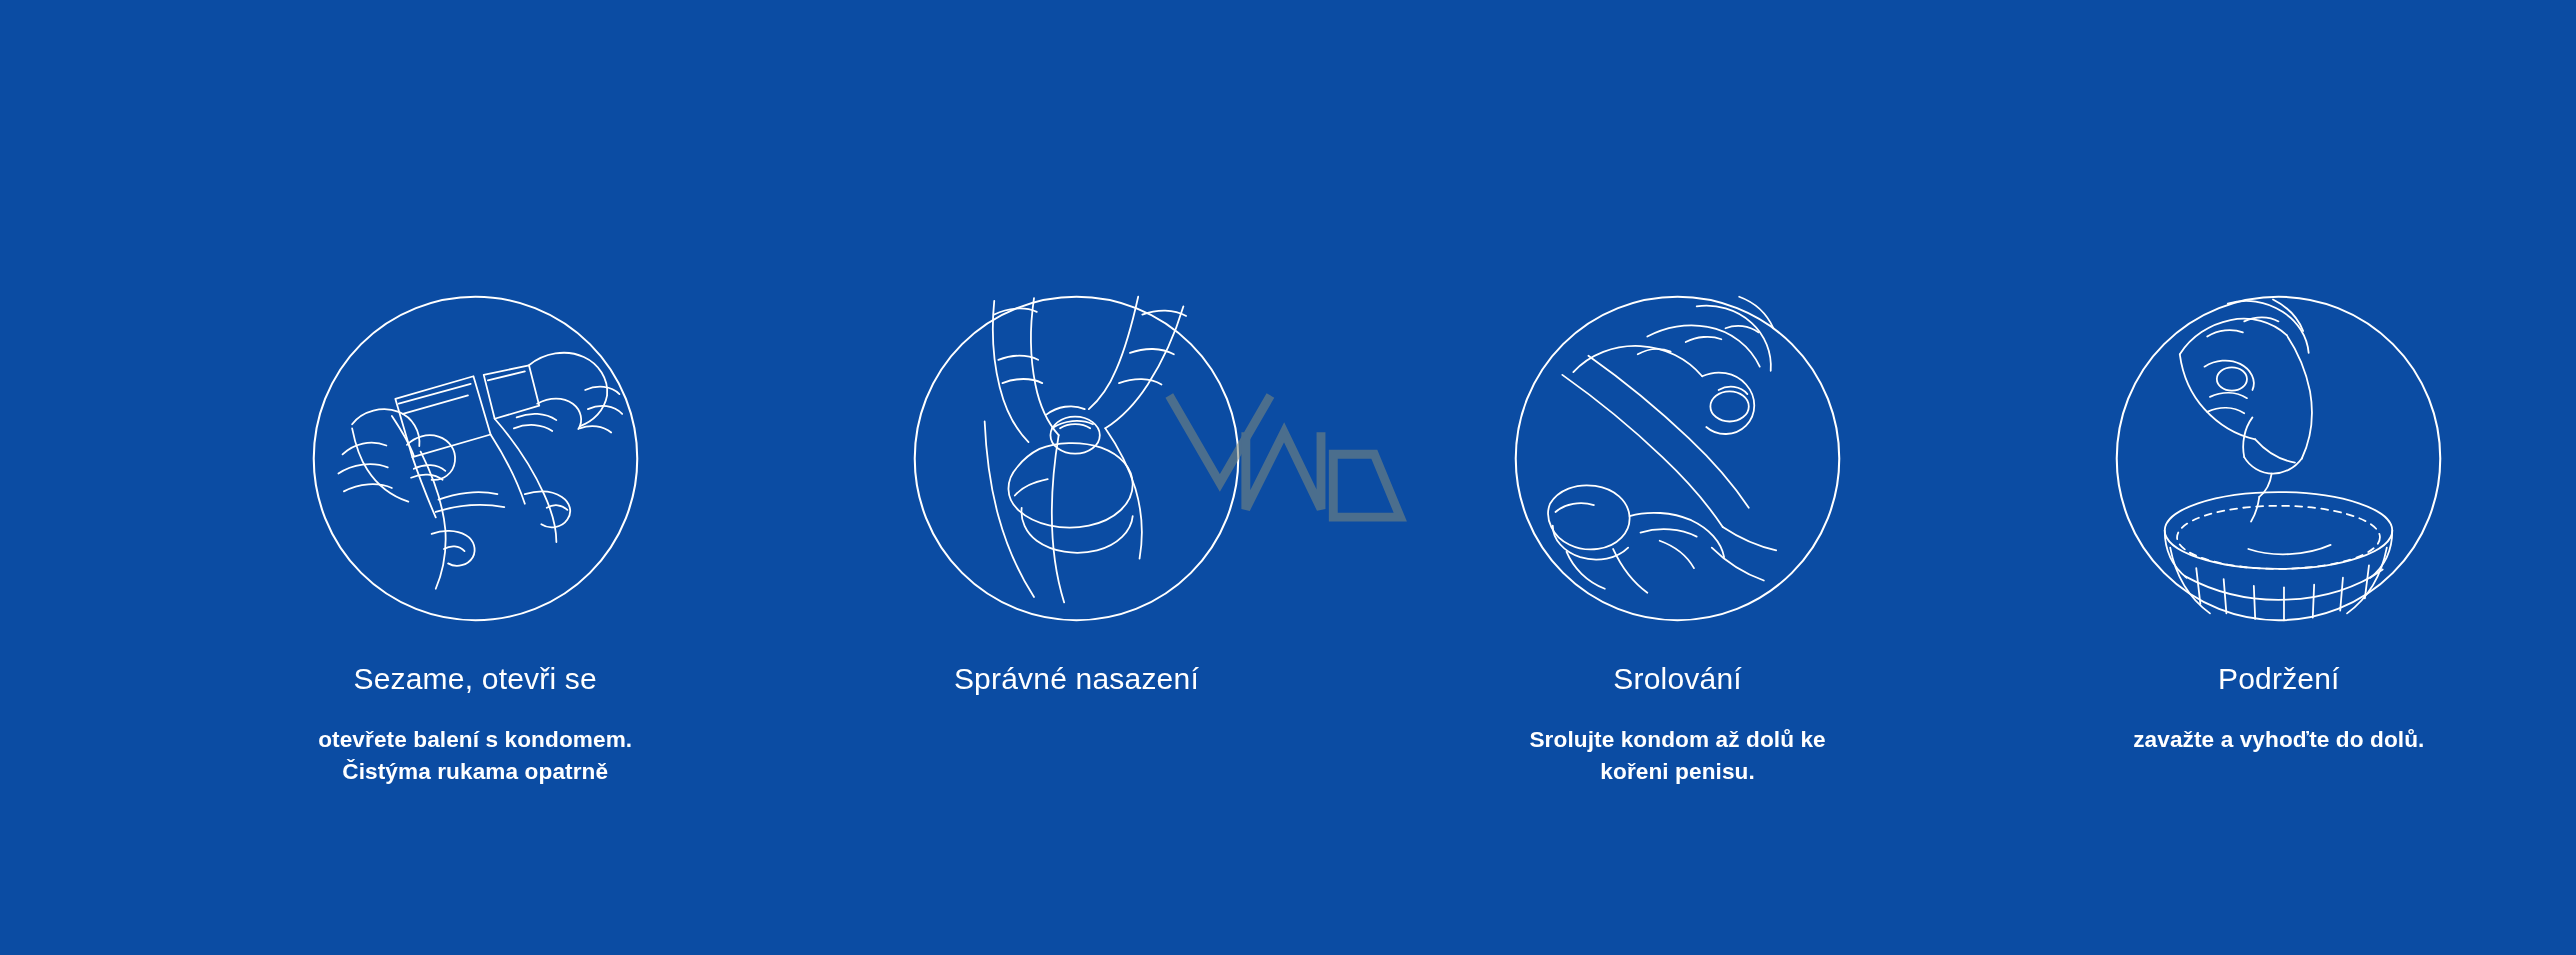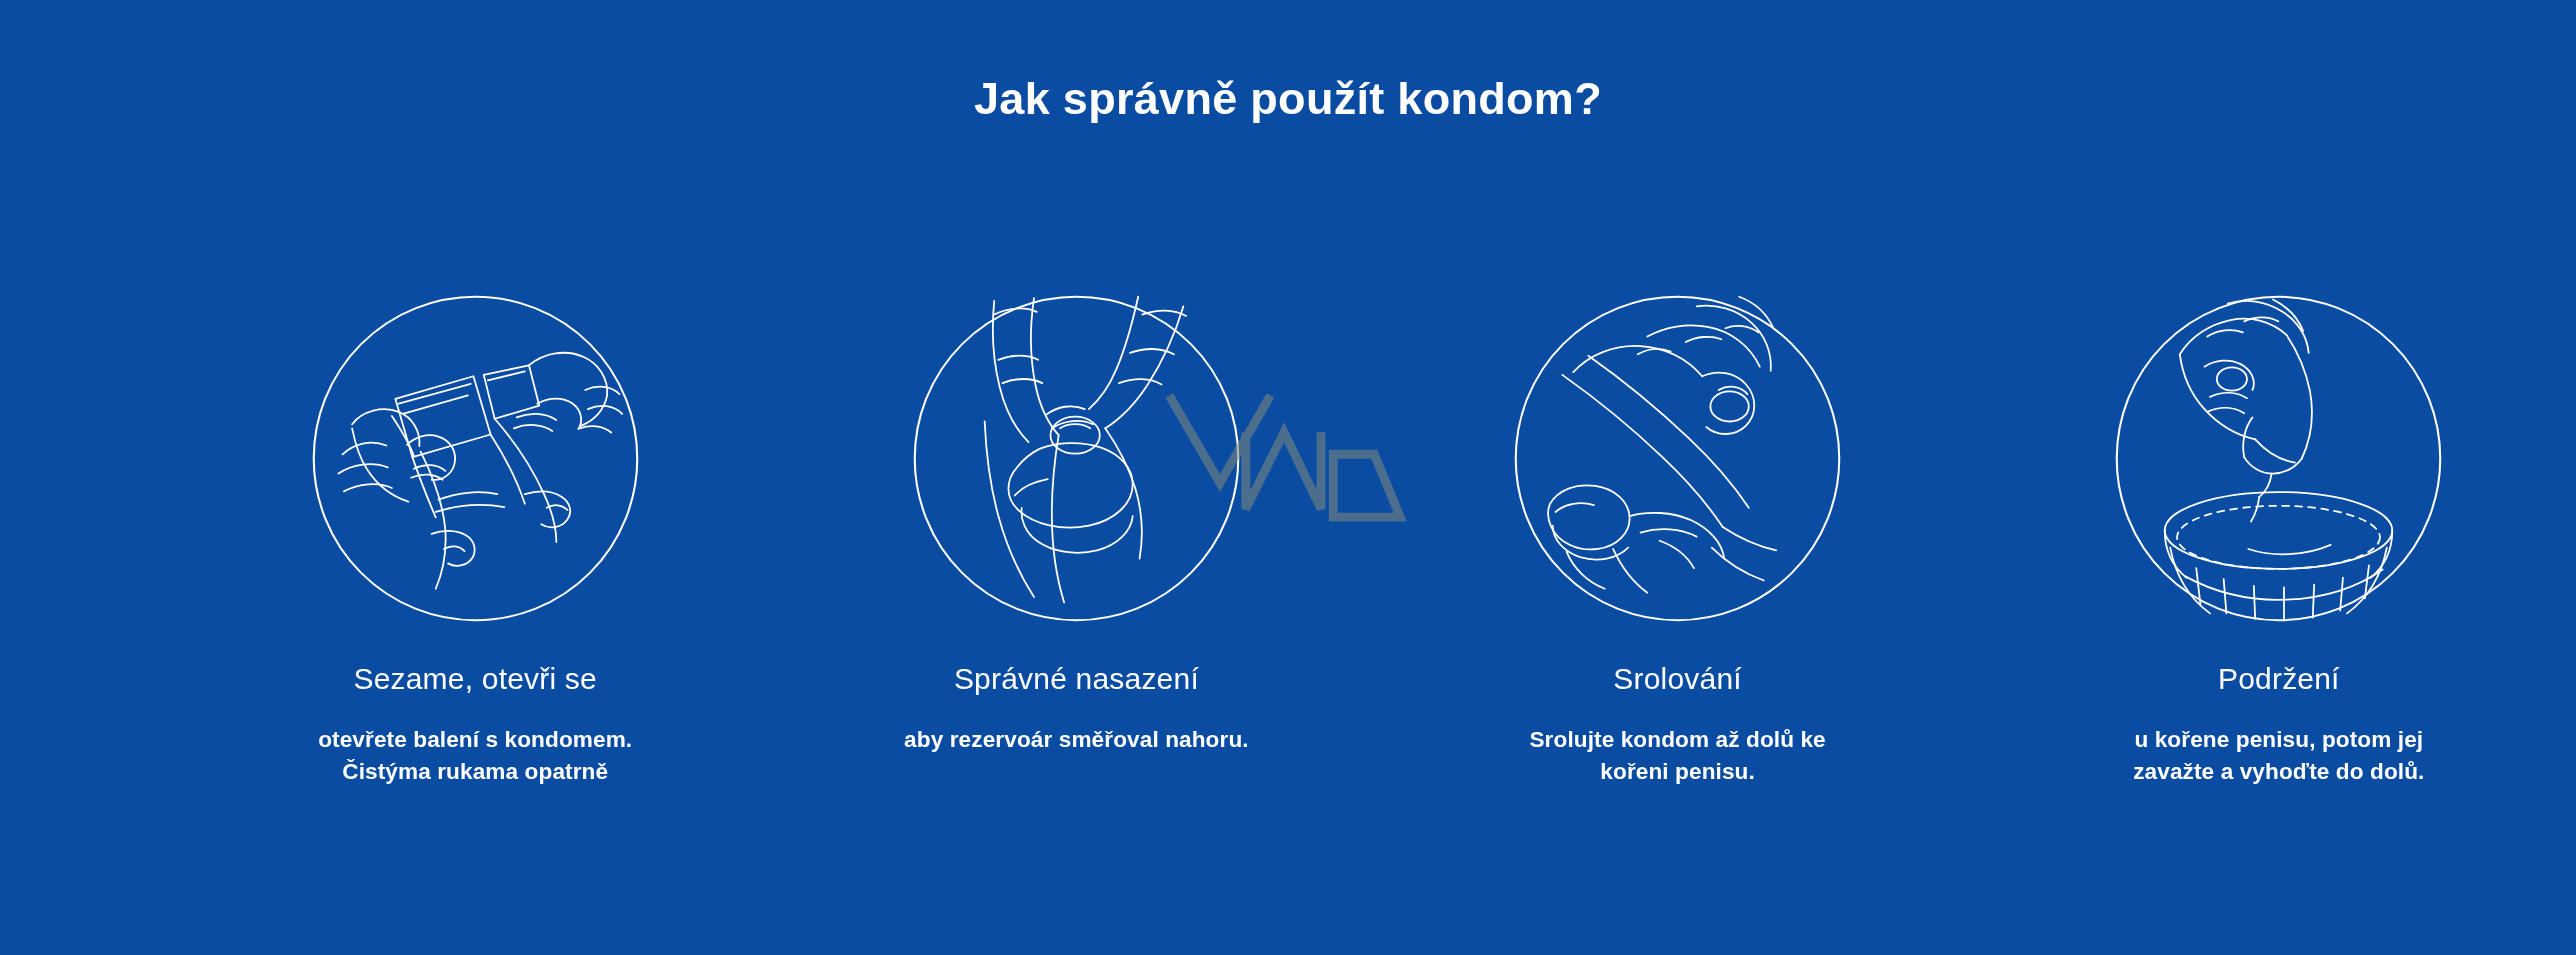--- a/index.html
+++ b/index.html
@@ -105,21 +105,20 @@
     opacity: 0.55;
     pointer-events: none;
   }
   .watermark svg { display: block; }
 </style>
 </head>
 <body>
 
 <div class="infographic">
 
-  <div class="title">Jak správně použít kondom?</div>
 
   <div class="steps">
 
     <div class="step step-1">
       <div class="circle-wrap">
         <svg viewBox="0 0 480 480" xmlns="http://www.w3.org/2000/svg">
           <g fill="none" stroke="#ffffff" stroke-width="3" stroke-linecap="round" stroke-linejoin="round">
             <circle cx="240" cy="240" r="236"></circle>
             <g stroke-width="2.6">
 
@@ -203,21 +202,20 @@
 
               <path d="M214 206 C 208 242, 204 282, 204 320 C 204 368, 210 412, 222 450"></path>
               <path d="M282 196 C 300 222, 316 252, 326 284 C 336 318, 338 352, 332 386"></path>
               <path d="M106 186 C 108 232, 114 280, 126 324 C 138 368, 156 408, 178 442"></path>
             </g>
           </g>
         </svg>
       </div>
       <div class="step-heading">Správné nasazení</div>
       <div class="step-body">
-        <span class="line">aby rezervoár směřoval nahoru.</span>
       </div>
     </div>
 
     <div class="step step-3">
       <div class="circle-wrap">
         <svg viewBox="0 0 480 480" xmlns="http://www.w3.org/2000/svg">
           <g fill="none" stroke="#ffffff" stroke-width="3" stroke-linecap="round" stroke-linejoin="round">
             <circle cx="240" cy="240" r="236"></circle>
             <g stroke-width="2.6">
 
@@ -306,21 +304,20 @@
               <path d="M334 414 L 330 462"></path>
               <path d="M372 396 L 366 444"></path>
 
               <path d="M196 372 C 232 384, 280 382, 316 366"></path>
             </g>
           </g>
         </svg>
       </div>
       <div class="step-heading">Podržení</div>
       <div class="step-body">
-        <span class="line">u kořene penisu, potom jej</span>
         <span class="line">zavažte a vyhoďte do dolů.</span>
       </div>
     </div>
 
   </div>
 
   <div class="watermark">
     <svg width="287" height="178" viewBox="0 0 420 260" xmlns="http://www.w3.org/2000/svg">
       <g fill="none" stroke="#808a7c" stroke-width="13" stroke-linecap="butt" stroke-linejoin="miter">
 

